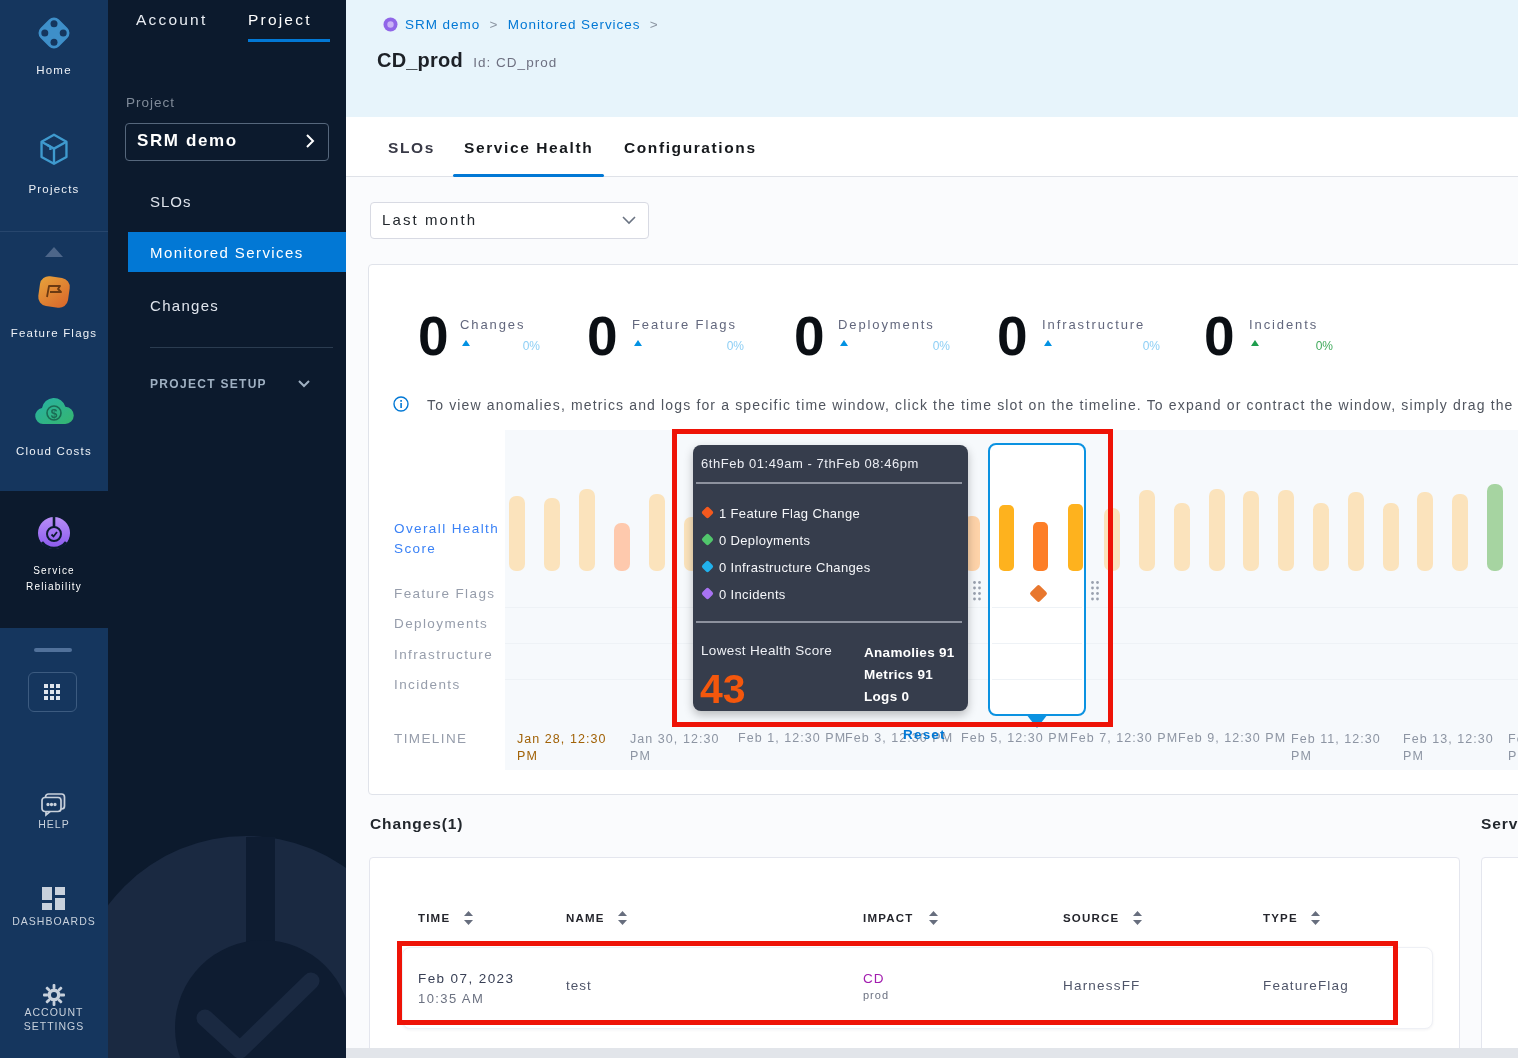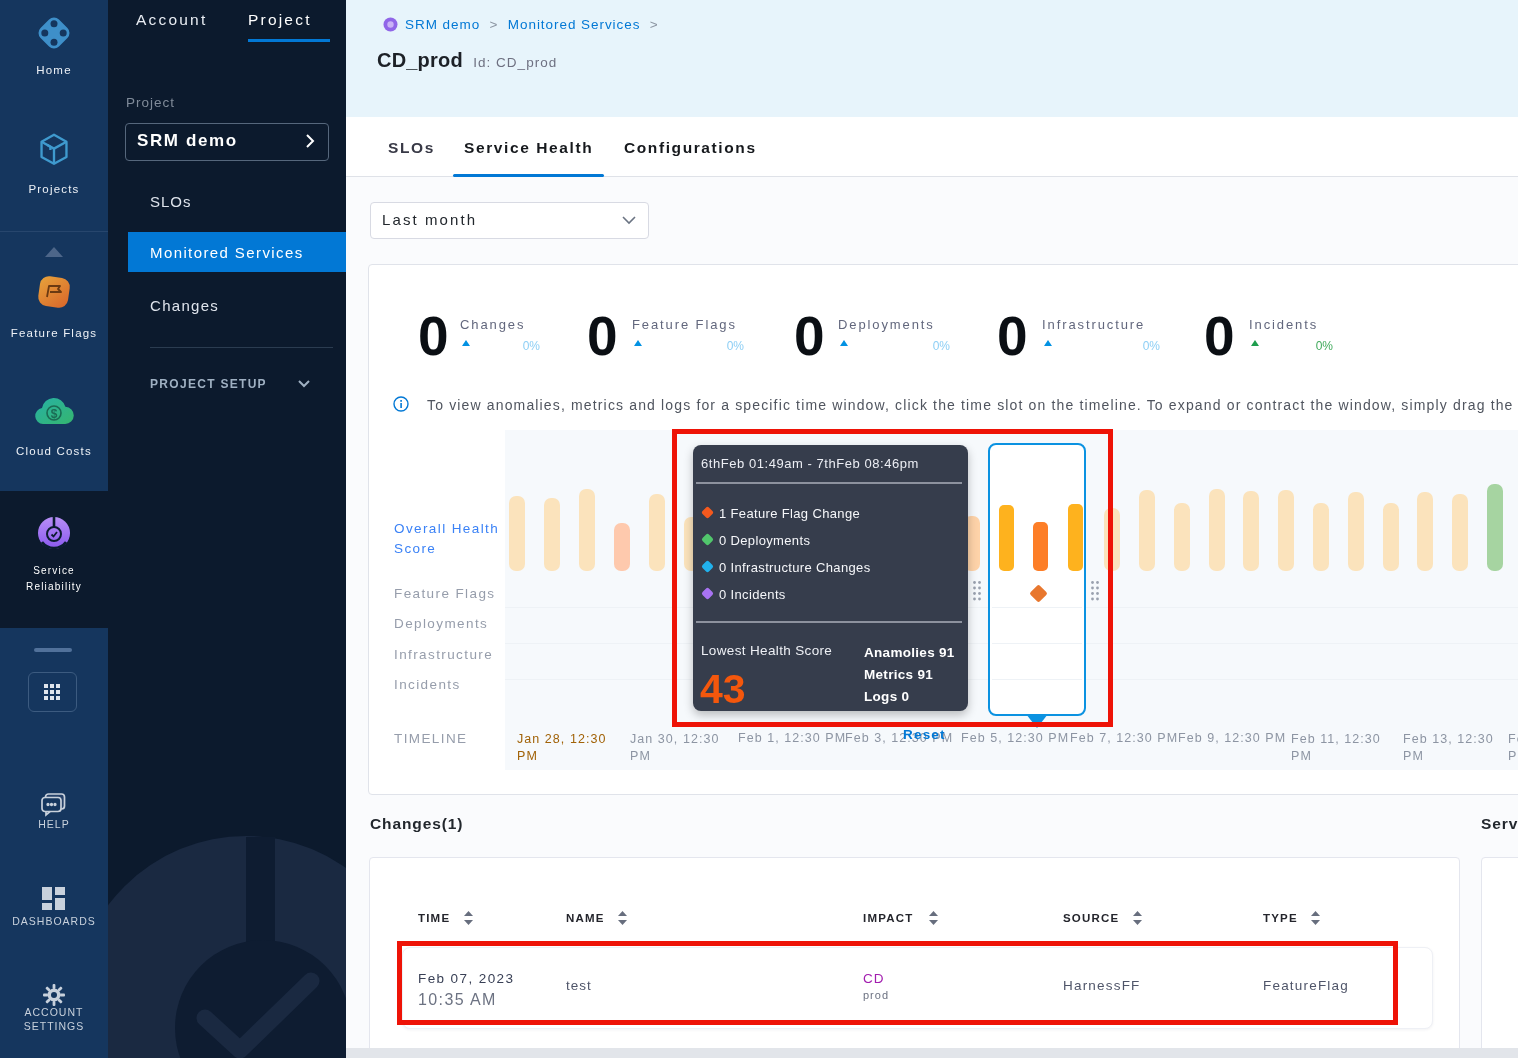--- a/index.html
+++ b/index.html
@@ -168,21 +168,21 @@
       <polygon points="4.5,0 9,5 0,5" fill="#676e7e"></polygon>
       <polygon points="4.5,14 9,9 0,9" fill="#676e7e"></polygon>
     </svg>
 <div class="a" style="left:1263px;top:912px;font-size:11.5px;font-weight:bold;letter-spacing:1.2px;color:#24252c">TYPE</div>
 <svg class="a" style="left:1311px;top:911px" width="9" height="14">
       <polygon points="4.5,0 9,5 0,5" fill="#676e7e"></polygon>
       <polygon points="4.5,14 9,9 0,9" fill="#676e7e"></polygon>
     </svg>
 <div class="a" style="left:402px;top:947px;width:1031px;height:82px;background:#fff;border:1px solid #eef0f5;border-radius:8px;box-shadow:0 1px 3px rgba(40,41,61,.06)"></div>
 <div class="a" style="left:418px;top:971px;font-size:13.5px;letter-spacing:1.4px;color:#394056">Feb 07, 2023</div>
-<div class="a" style="left:418px;top:991px;font-size:16px;letter-spacing:1.4px;color:#6c7282">10:35 AM</div>
+<div class="a" style="left:418px;top:991px;font-size:13px;letter-spacing:1.4px;color:#6c7282">10:35 AM</div>
 <div class="a" style="left:566px;top:978px;font-size:13.5px;letter-spacing:1px;color:#4f5569">test</div>
 <div class="a" style="left:863px;top:971px;font-size:13.5px;letter-spacing:1px;color:#a21caf">CD</div>
 <div class="a" style="left:863px;top:989px;font-size:11px;letter-spacing:1px;color:#6c7282">prod</div>
 <div class="a" style="left:1063px;top:978px;font-size:13.5px;letter-spacing:1.2px;color:#4f5569">HarnessFF</div>
 <div class="a" style="left:1263px;top:978px;font-size:13.5px;letter-spacing:1.2px;color:#4f5569">FeatureFlag</div>
 <div class="a" style="left:397px;top:941px;width:1001px;height:84px;border:5px solid #ee1307"></div>
 <div class="a" style="left:345px;top:1048px;width:1173px;height:10px;background:#e2e5ea"></div>
 <div class="a" style="left:108px;top:0;width:238px;height:1058px;background:#0c1a2d;overflow:hidden">
 <svg style="position:absolute;left:0;top:600px" width="238" height="458" viewBox="0 0 238 458">
         <circle cx="138" cy="408" r="172" fill="#1a2941"></circle>

